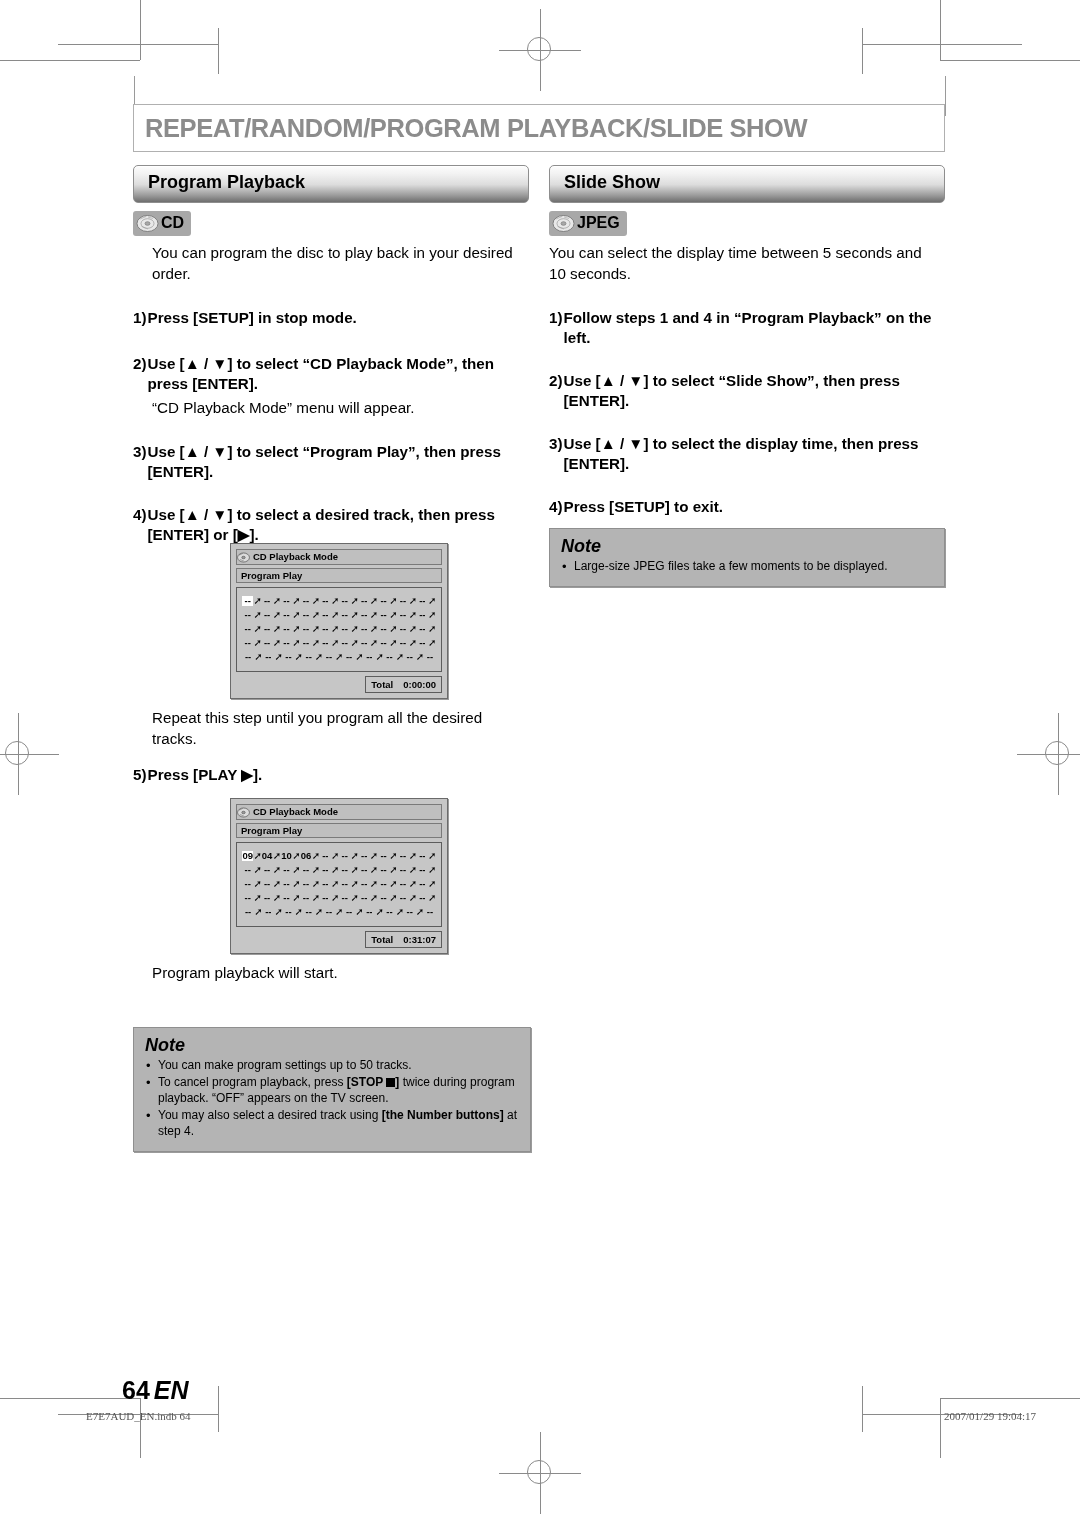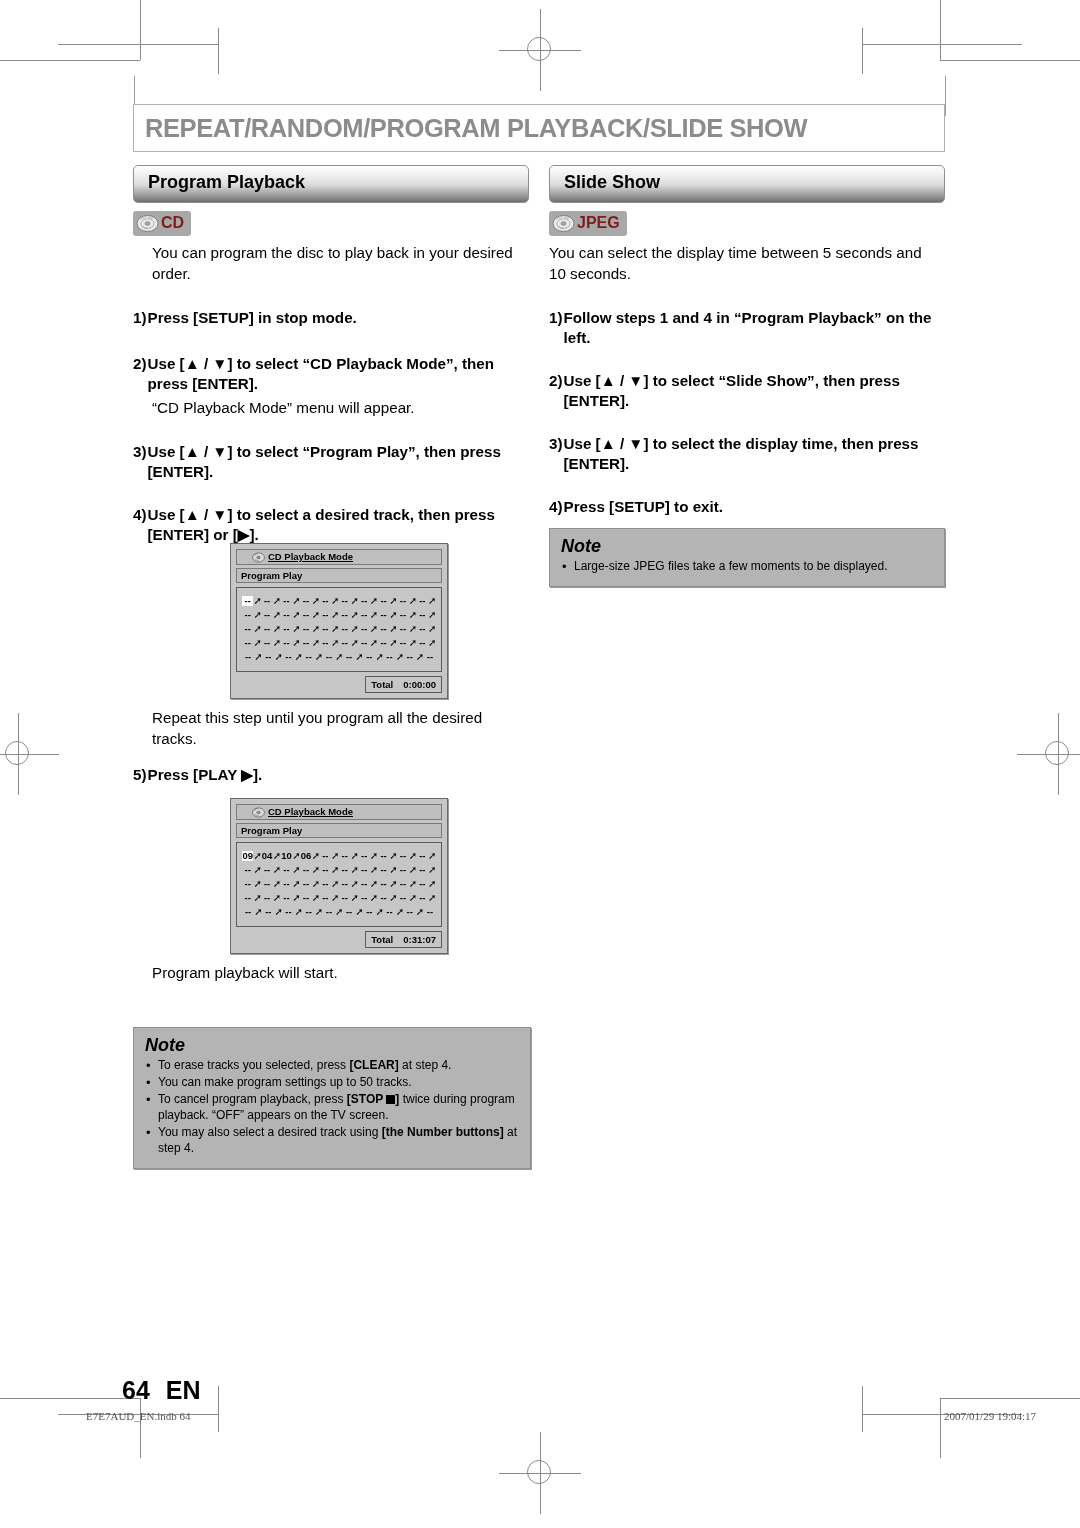--- a/index.html
+++ b/index.html
@@ -76,21 +76,21 @@
     position: absolute;
     height: 25px;
     background: #a8a8a8;
     border-radius: 3px;
     display: flex; align-items: center;
     padding: 0 7px 0 3px;
     box-sizing: border-box;
   }
   .disc-icon { width: 23px; height: 19px; flex: none; }
   .media-badge .mlabel {
-    font-size: 16px; font-weight: bold; color: #7f1d1d;
+    font-size: 16px; font-weight: bold; color: #000000;
     letter-spacing: 0px; margin-left: 2px; line-height: 1;
     margin-top: -1px;
   }
 
   
   .col { position: absolute; box-sizing: border-box; }
   .body-text {
     font-size: 15.2px;
     line-height: 1.35;
     color: #000;
@@ -118,23 +118,22 @@
     box-sizing: border-box;
     padding: 5px;
     box-shadow: 1px 1px 0 #9b9b9b;
   }
   .osd-titlebar {
     height: 16px;
     background: #bfbfbf;
     border: 1px solid #7a7a7a;
     box-sizing: border-box;
     display: flex; align-items: center;
-    padding-left: 15px;
+    padding-left: 0;
     margin-bottom: 3px;
-    text-decoration: underline;
   }
   .osd-disc-ico { width: 13px; height: 11px; flex: none; margin-right: 3px; }
   .osd-title {
     font-size: 9.5px; font-weight: bold; color: #000;
     line-height: 1;
   }
   .osd-subbar {
     height: 15px;
     background: #bfbfbf;
     border: 1px solid #7a7a7a;
@@ -207,21 +206,21 @@
   }
   .note-list b { font-weight: bold; }
 
   
   .page-no {
     position: absolute;
     left: 122px; top: 1376px;
     font-size: 25px; font-weight: bold;
     letter-spacing: 0px;
   }
-  .page-no .en { margin-left: 16px; }
+  .page-no .en { margin-left: 4px; font-style: italic; }
 
   
   .foot {
     position: absolute;
     top: 1410px;
     font-family: "Liberation Serif", serif;
     font-size: 11px;
     color: #555;
     white-space: nowrap;
   }
@@ -593,21 +592,20 @@
     </div>
   </div>
 
 <div class="col" style="left:152px; top:963px; width:360px;">
   <div class="body-text">Program playback will start.</div>
 </div>
 
 <div class="note-box" style="left:133px; top:1027px; width:398px;">
   <div class="note-title">Note</div>
   <ul class="note-list" id="note-left">
-      <li>To erase tracks you selected, press <b>[CLEAR]</b> at step 4.</li>
       <li>You can make program settings up to 50 tracks.</li>
       <li>To cancel program playback, press <b>[STOP <span class="sq"></span>]</b> twice during program playback. “OFF” appears on the TV screen.</li>
       <li>You may also select a desired track using <b>[the Number buttons]</b> at step 4.</li>
     </ul>
 </div>
 
 <div class="section-head" style="left:549px; top:165px; width:396px;">
   <span class="label">Slide Show</span>
 </div>
 

